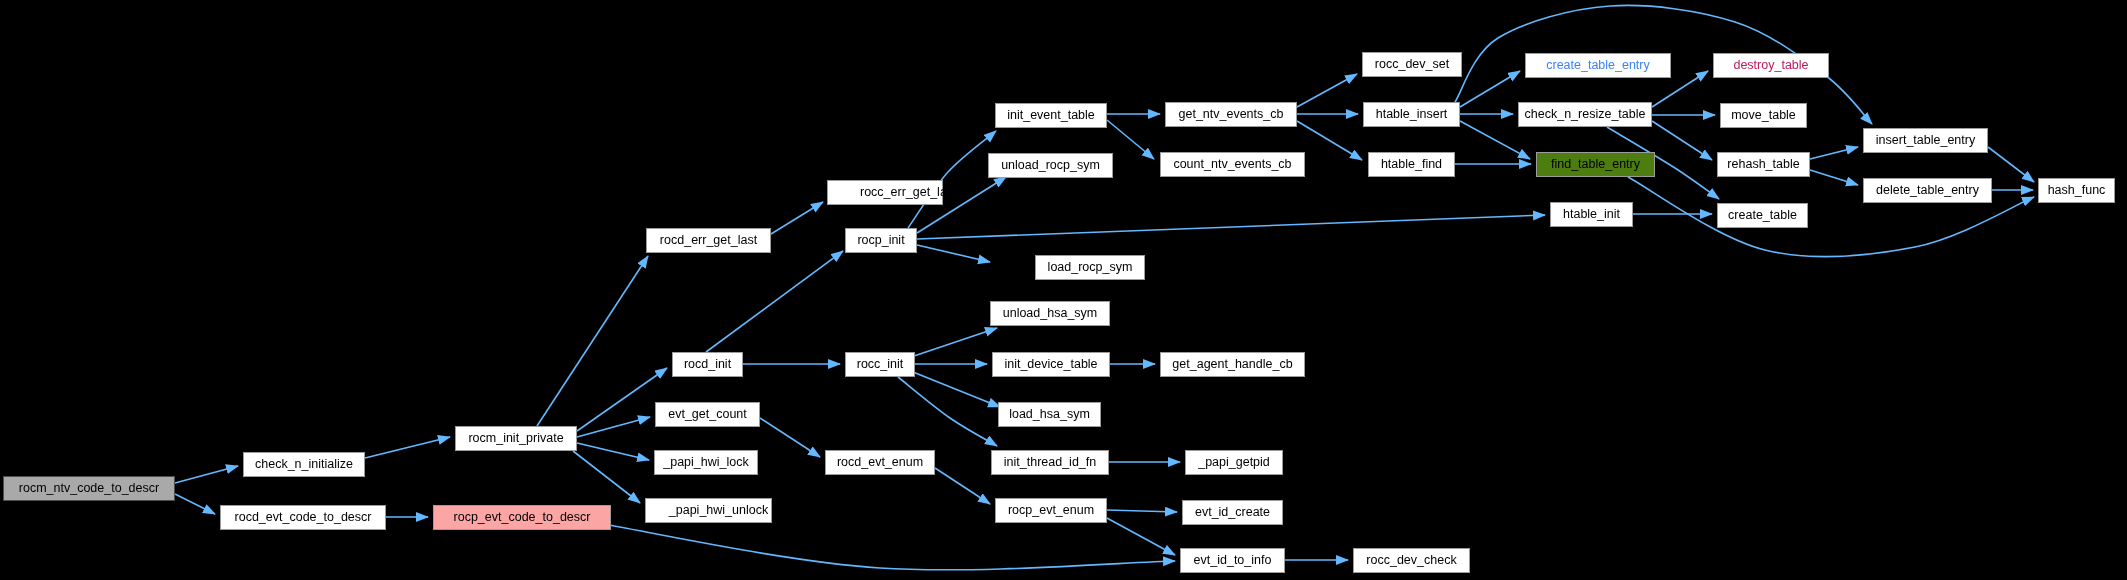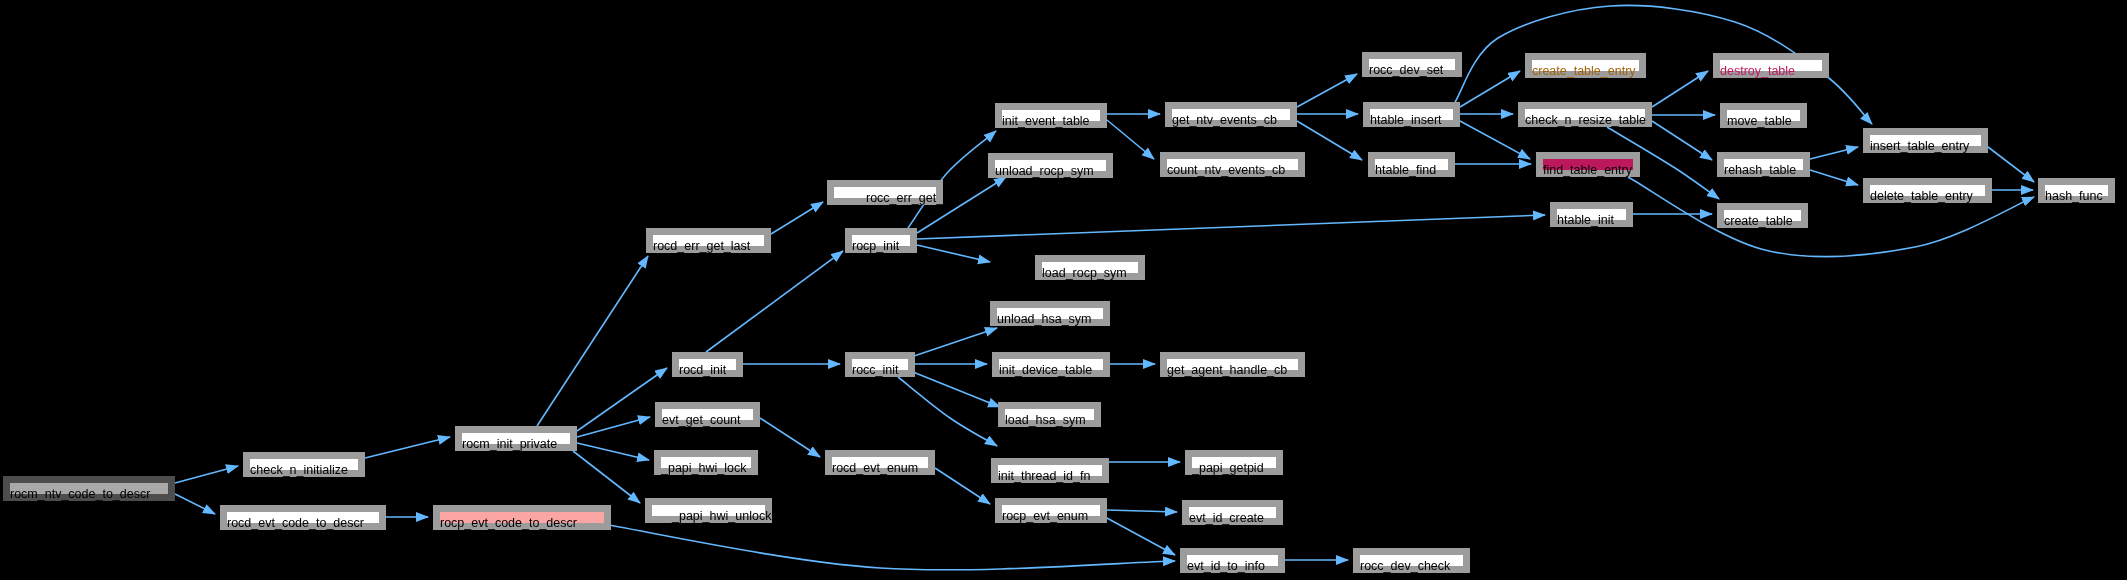--- a/index.html
+++ b/index.html
@@ -1,21 +1,21 @@
 <!DOCTYPE html>
 <html><head>
 <meta charset="utf-8">
 <style>
   html,body{margin:0;padding:0;background:#000;}
   #stage{position:relative;width:2127px;height:580px;background:#000;overflow:hidden;
          font-family:"Liberation Sans","DejaVu Sans",sans-serif;}
   #edges{position:absolute;left:0;top:0;}
   .node{position:absolute;box-sizing:border-box;height:25px;line-height:23px;
-        background:#ffffff;border:7px solid #14b8a6;color:#000;
-        font-size:12.5px;white-space:nowrap;cursor:pointer;}
+        background:#ffffff;border:1px solid #14b8a6;color:#000;
+        font-size:12.5px;text-align:center;white-space:nowrap;cursor:pointer;}
   .node.hl{background:#a9a9a9;border-color:#4d4d4d;}
 </style>
 </head>
 <body>
 
 <div id="stage" style="background: rgb(0, 0, 0);">
   <svg id="edges" width="2127" height="580" viewBox="0 0 2127 580">
     <defs>
       <marker id="arrow" markerUnits="userSpaceOnUse" markerWidth="14" markerHeight="11" refX="12" refY="5" orient="auto">
         <path d="M0,0 L13,5 L0,10 z" fill="#63b8ff"></path>
@@ -81,42 +81,42 @@
       <div class="node" style="left: 646px; top: 228px; width: 125px; background: rgb(255, 255, 255); border-color: rgb(156, 156, 156); color: rgb(0, 0, 0);">rocd_err_get_last</div>
       <div class="node" style="left: 827px; top: 180px; width: 116px; background: rgb(255, 255, 255); border-color: rgb(156, 156, 156); color: rgb(0, 0, 0); padding-left: 32px;">rocc_err_get_last</div>
       <div class="node" style="left: 845px; top: 228px; width: 72px; background: rgb(255, 255, 255); border-color: rgb(156, 156, 156); color: rgb(0, 0, 0);">rocp_init</div>
       <div class="node" style="left: 672px; top: 352px; width: 71px; background: rgb(255, 255, 255); border-color: rgb(156, 156, 156); color: rgb(0, 0, 0);">rocd_init</div>
       <div class="node" style="left: 845px; top: 352px; width: 70px; background: rgb(255, 255, 255); border-color: rgb(156, 156, 156); color: rgb(0, 0, 0);">rocc_init</div>
       <div class="node" style="left: 655px; top: 402px; width: 105px; background: rgb(255, 255, 255); border-color: rgb(156, 156, 156); color: rgb(0, 0, 0);">evt_get_count</div>
       <div class="node" style="left: 654px; top: 450px; width: 104px; background: rgb(255, 255, 255); border-color: rgb(156, 156, 156); color: rgb(0, 0, 0);">_papi_hwi_lock</div>
       <div class="node" style="left: 645px; top: 498px; width: 127px; background: rgb(255, 255, 255); border-color: rgb(156, 156, 156); color: rgb(0, 0, 0); padding-left: 20px;">_papi_hwi_unlock</div>
       <div class="node" style="left: 825px; top: 450px; width: 110px; background: rgb(255, 255, 255); border-color: rgb(156, 156, 156); color: rgb(0, 0, 0);">rocd_evt_enum</div>
       <div class="node" style="left: 995px; top: 498px; width: 112px; background: rgb(255, 255, 255); border-color: rgb(156, 156, 156); color: rgb(0, 0, 0);">rocp_evt_enum</div>
-      <div class="node" style="left: 991px; top: 450px; width: 118px; background: rgb(255, 255, 255); border-color: rgb(156, 156, 156); color: rgb(0, 0, 0); margin-top: 8px;">init_thread_id_fn</div>
+      <div class="node" style="left: 991px; top: 450px; width: 118px; background: rgb(255, 255, 255); border-color: rgb(156, 156, 156); color: rgb(0, 0, 0);">init_thread_id_fn</div>
       <div class="node" style="left: 1185px; top: 450px; width: 98px; background: rgb(255, 255, 255); border-color: rgb(156, 156, 156); color: rgb(0, 0, 0);">_papi_getpid</div>
       <div class="node" style="left: 1182px; top: 500px; width: 101px; background: rgb(255, 255, 255); border-color: rgb(156, 156, 156); color: rgb(0, 0, 0);">evt_id_create</div>
       <div class="node" style="left: 1180px; top: 548px; width: 105px; background: rgb(255, 255, 255); border-color: rgb(156, 156, 156); color: rgb(0, 0, 0);">evt_id_to_info</div>
       <div class="node" style="left: 1353px; top: 548px; width: 117px; background: rgb(255, 255, 255); border-color: rgb(156, 156, 156); color: rgb(0, 0, 0);">rocc_dev_check</div>
       <div class="node" style="left: 988px; top: 153px; width: 125px; background: rgb(255, 255, 255); border-color: rgb(156, 156, 156); color: rgb(0, 0, 0);">unload_rocp_sym</div>
       <div class="node" style="left: 995px; top: 255px; width: 110px; background: rgb(255, 255, 255); border-color: rgb(156, 156, 156); color: rgb(0, 0, 0); margin-left: 40px;">load_rocp_sym</div>
       <div class="node" style="left: 990px; top: 301px; width: 120px; background: rgb(255, 255, 255); border-color: rgb(156, 156, 156); color: rgb(0, 0, 0);">unload_hsa_sym</div>
       <div class="node" style="left: 998px; top: 402px; width: 103px; background: rgb(255, 255, 255); border-color: rgb(156, 156, 156); color: rgb(0, 0, 0);">load_hsa_sym</div>
       <div class="node" style="left: 992px; top: 352px; width: 118px; background: rgb(255, 255, 255); border-color: rgb(156, 156, 156); color: rgb(0, 0, 0);">init_device_table</div>
       <div class="node" style="left: 1160px; top: 352px; width: 145px; background: rgb(255, 255, 255); border-color: rgb(156, 156, 156); color: rgb(0, 0, 0);">get_agent_handle_cb</div>
       <div class="node" style="left: 995px; top: 103px; width: 112px; background: rgb(255, 255, 255); border-color: rgb(156, 156, 156); color: rgb(0, 0, 0);">init_event_table</div>
       <div class="node" style="left: 1165px; top: 102px; width: 132px; background: rgb(255, 255, 255); border-color: rgb(156, 156, 156); color: rgb(0, 0, 0);">get_ntv_events_cb</div>
       <div class="node" style="left: 1160px; top: 152px; width: 145px; background: rgb(255, 255, 255); border-color: rgb(156, 156, 156); color: rgb(0, 0, 0);">count_ntv_events_cb</div>
       <div class="node" style="left: 1362px; top: 52px; width: 100px; background: rgb(255, 255, 255); border-color: rgb(156, 156, 156); color: rgb(0, 0, 0);">rocc_dev_set</div>
       <div class="node" style="left: 1363px; top: 102px; width: 97px; background: rgb(255, 255, 255); border-color: rgb(156, 156, 156); color: rgb(0, 0, 0);">htable_insert</div>
       <div class="node" style="left: 1368px; top: 152px; width: 87px; background: rgb(255, 255, 255); border-color: rgb(156, 156, 156); color: rgb(0, 0, 0);">htable_find</div>
       <div class="node" style="left: 1550px; top: 202px; width: 83px; background: rgb(255, 255, 255); border-color: rgb(156, 156, 156); color: rgb(0, 0, 0);">htable_init</div>
-      <div class="node" style="left: 1525px; top: 53px; width: 121px; background: rgb(255, 255, 255); border-color: rgb(156, 156, 156); color: #a16207;">create_table_entry</div>
+      <div class="node" style="left: 1525px; top: 53px; width: 146px; background: rgb(255, 255, 255); border-color: rgb(156, 156, 156); color: #3b82f6;">create_table_entry</div>
       <div class="node" style="left: 1518px; top: 102px; width: 134px; background: rgb(255, 255, 255); border-color: rgb(156, 156, 156); color: rgb(0, 0, 0);">check_n_resize_table</div>
       <div class="node" style="left: 1720px; top: 103px; width: 87px; background: rgb(255, 255, 255); border-color: rgb(156, 156, 156); color: rgb(0, 0, 0);">move_table</div>
       <div class="node" style="left: 1713px; top: 53px; width: 116px; background: rgb(255, 255, 255); border-color: rgb(156, 156, 156); color: #be185d;">destroy_table</div>
       <div class="node" style="left: 1717px; top: 152px; width: 93px; background: rgb(255, 255, 255); border-color: rgb(156, 156, 156); color: rgb(0, 0, 0);">rehash_table</div>
       <div class="node" style="left: 1863px; top: 128px; width: 125px; background: rgb(255, 255, 255); border-color: rgb(156, 156, 156); color: rgb(0, 0, 0);">insert_table_entry</div>
       <div class="node" style="left: 1863px; top: 178px; width: 129px; background: rgb(255, 255, 255); border-color: rgb(156, 156, 156); color: rgb(0, 0, 0);">delete_table_entry</div>
       <div class="node" style="left: 1717px; top: 203px; width: 91px; background: rgb(255, 255, 255); border-color: rgb(156, 156, 156); color: rgb(0, 0, 0);">create_table</div>
-      <div class="node" style="left: 1536px; top: 152px; width: 104px; background: #be185d; border-color: rgb(156, 156, 156); color: rgb(0, 0, 0);">find_table_entry</div>
+      <div class="node" style="left: 1536px; top: 152px; width: 119px; background: #4d7c0f; border-color: rgb(156, 156, 156); color: rgb(0, 0, 0);">find_table_entry</div>
       <div class="node" style="left: 2038px; top: 178px; width: 77px; background: rgb(255, 255, 255); border-color: rgb(156, 156, 156); color: rgb(0, 0, 0);">hash_func</div>
     </div>
 </div>
 
 </body></html>

